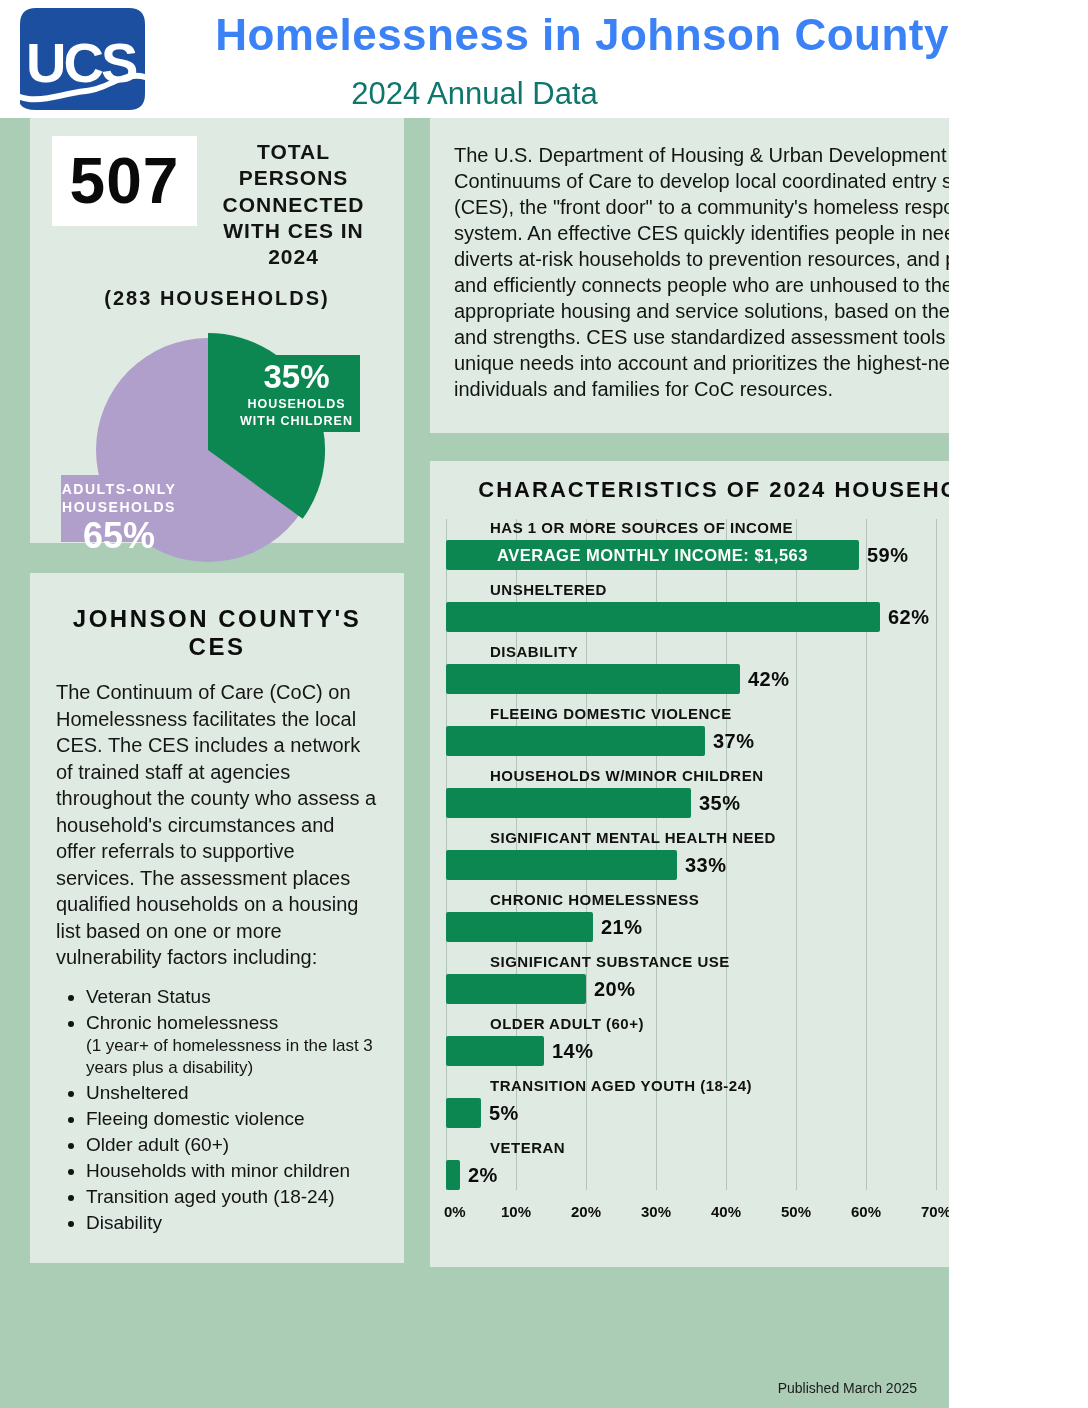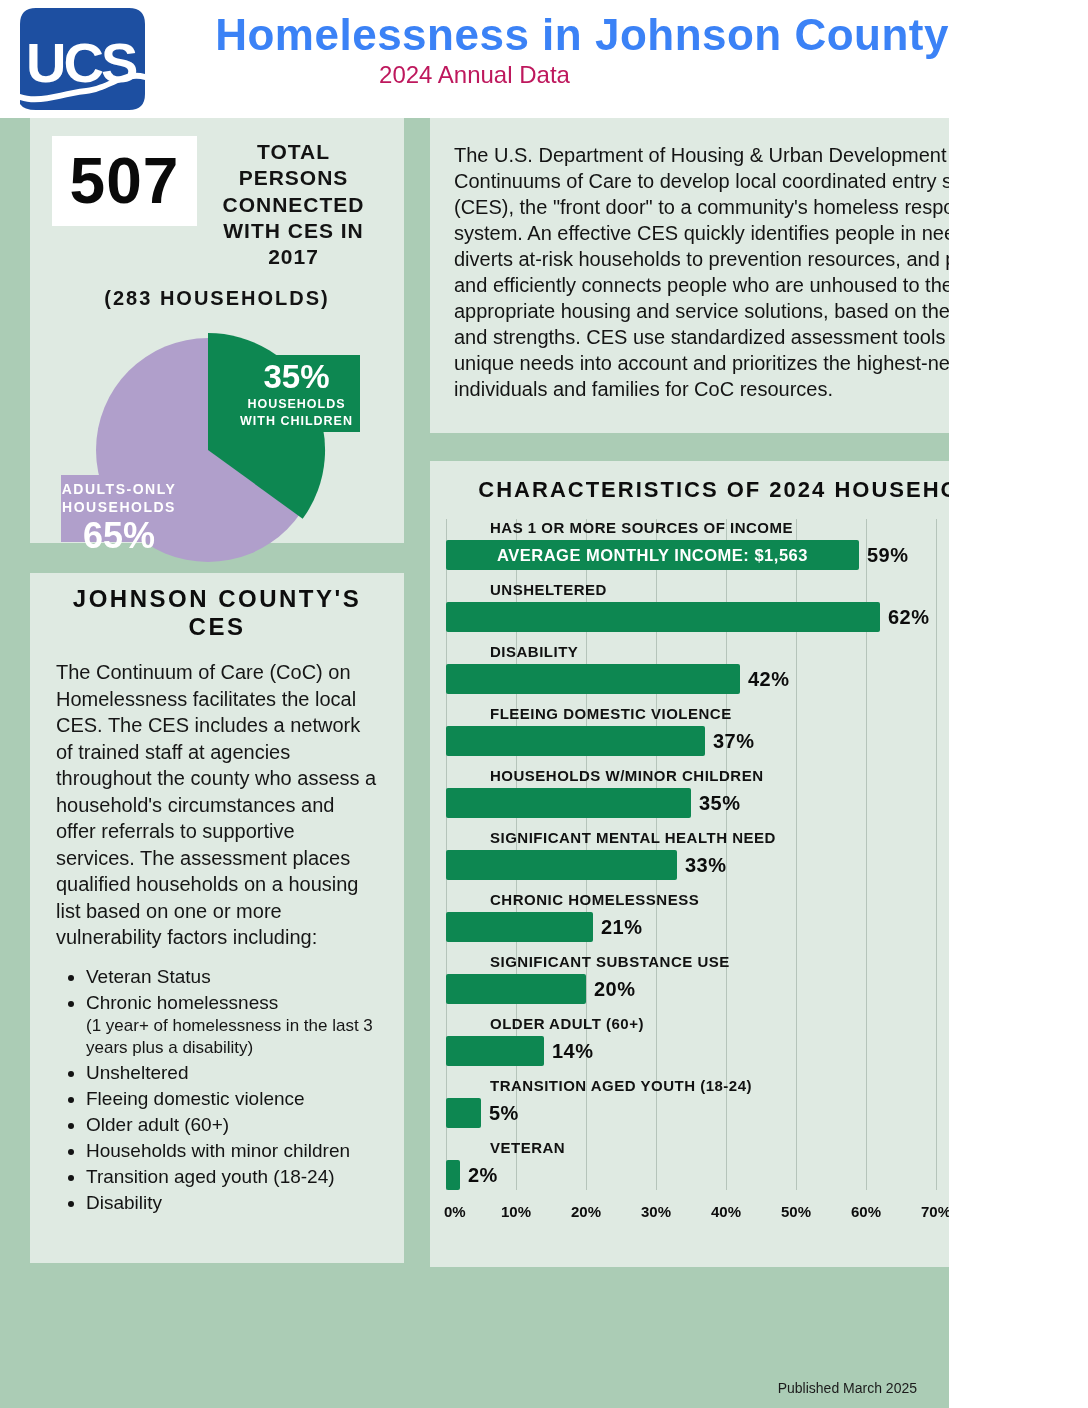--- a/index.html
+++ b/index.html
@@ -5,21 +5,21 @@
   html,body { margin:0; padding:0; background:#ffffff; }
   .page {
     position:relative; width:949px; height:1408px; overflow:hidden;
     background:#abccb5; font-family:"Liberation Sans", sans-serif; color:#131313;
   }
   
   .topbar { position:relative; height:118px; background:#ffffff; }
   .logo { position:absolute; left:20px; top:8px; width:125px; height:102px; }
   .titles { text-align:center; padding-top:10px; }
   .titles h1 { margin:0; font-size:44px; font-weight:bold; letter-spacing:0.5px; color:#3b82f6;text-align:right; }
-  .titles .subtitle { margin-top:1px; font-size:24px; color:#be185d; }
+  .titles .subtitle { margin-top:16px; font-size:31px; color:#0f766e; }
   
   .banner { padding:26px 36px 22px 36px; }
   .banner h2 { margin:0; color:#ffffff; font-size:55px; font-weight:bold; letter-spacing:1.5px; }
   
   .columns { display:flex; gap:26px; padding:0 30px; align-items:flex-start; }
   .col-left  { width:374px; flex:0 0 374px; }
   .col-right { width:628px; flex:0 0 628px; }
   .panel { background:#dfeae2; box-sizing:border-box; }
   
   .panel-stats { height:425px; padding-top:18px; }
@@ -35,21 +35,21 @@
   .pie-area { position:relative; height:265px; margin-top:12px; }
   .pie-svg { position:absolute; left:0; top:0; width:374px; height:265px; }
   .pie-label { position:absolute; color:#ffffff; text-align:center; font-weight:bold; box-sizing:border-box; }
   .pie-label-green { left:203px; top:33px; width:127px; height:77px; padding-top:5px; }
   .pie-label-green .pie-pct { font-size:33px; line-height:1; }
   .pie-label-green .pie-cap { font-size:12.5px; letter-spacing:1px; line-height:1.3; margin-top:3px; }
   .pie-label-purple { left:31px; top:153px; width:116px; height:67px; padding-top:6px; }
   .pie-label-purple .pie-cap { font-size:14px; letter-spacing:1.5px; line-height:1.25; }
   .pie-label-purple .pie-pct { font-size:36px; line-height:1; margin-top:2px; }
   
-  .panel-ces { margin-top:30px; height:690px; padding:12px 26px; }
+  .panel-ces { margin-top:30px; height:690px; padding:32px 26px; }
   .ces-heading { margin:0 0 18px 0; text-align:center; font-size:24px;
     font-weight:bold; letter-spacing:2.5px; color:#0d0d0d; }
   .ces-body { margin:0; font-size:20px; line-height:26.5px; color:#161616; }
   .ces-bullets { margin:13px 0 0 0; padding-left:30px; }
   .ces-bullets li { font-size:19px; line-height:25px; margin-bottom:1px; }
   .ces-bullets .note { font-size:17px; line-height:22px; color:#161616; }
   
   .panel-hud { height:315px; padding:24px 24px; font-size:20px; line-height:26px; }
   .panel-hud p { margin:0; color:#141414; }
   
@@ -91,21 +91,21 @@
   </header>
 
 
   <div class="columns">
 
     <div class="col-left">
 
       <section class="panel panel-stats">
         <div class="stat-row">
           <div class="stat-box">507</div>
-          <div class="stat-label">TOTAL PERSONS CONNECTED WITH CES IN 2017</div>
+          <div class="stat-label">TOTAL PERSONS CONNECTED WITH CES IN 2024</div>
         </div>
         <div class="households-note">(283 HOUSEHOLDS)</div>
 
         <div class="pie-area">
           <svg id="pie-svg" class="pie-svg" viewBox="0 0 374 265" aria-hidden="true">
               <circle cx="178" cy="128" r="112" fill="#b09fcb"></circle>
               <path d="M 178 128 L 178 11 A 117 117 0 0 1 272.7 196.8 Z" fill="#0d8751"></path>
             </svg>
           <div class="pie-label pie-label-green" id="pie-label-0" style="background: rgb(13, 135, 81);">
             <div class="pie-pct">35%</div>

